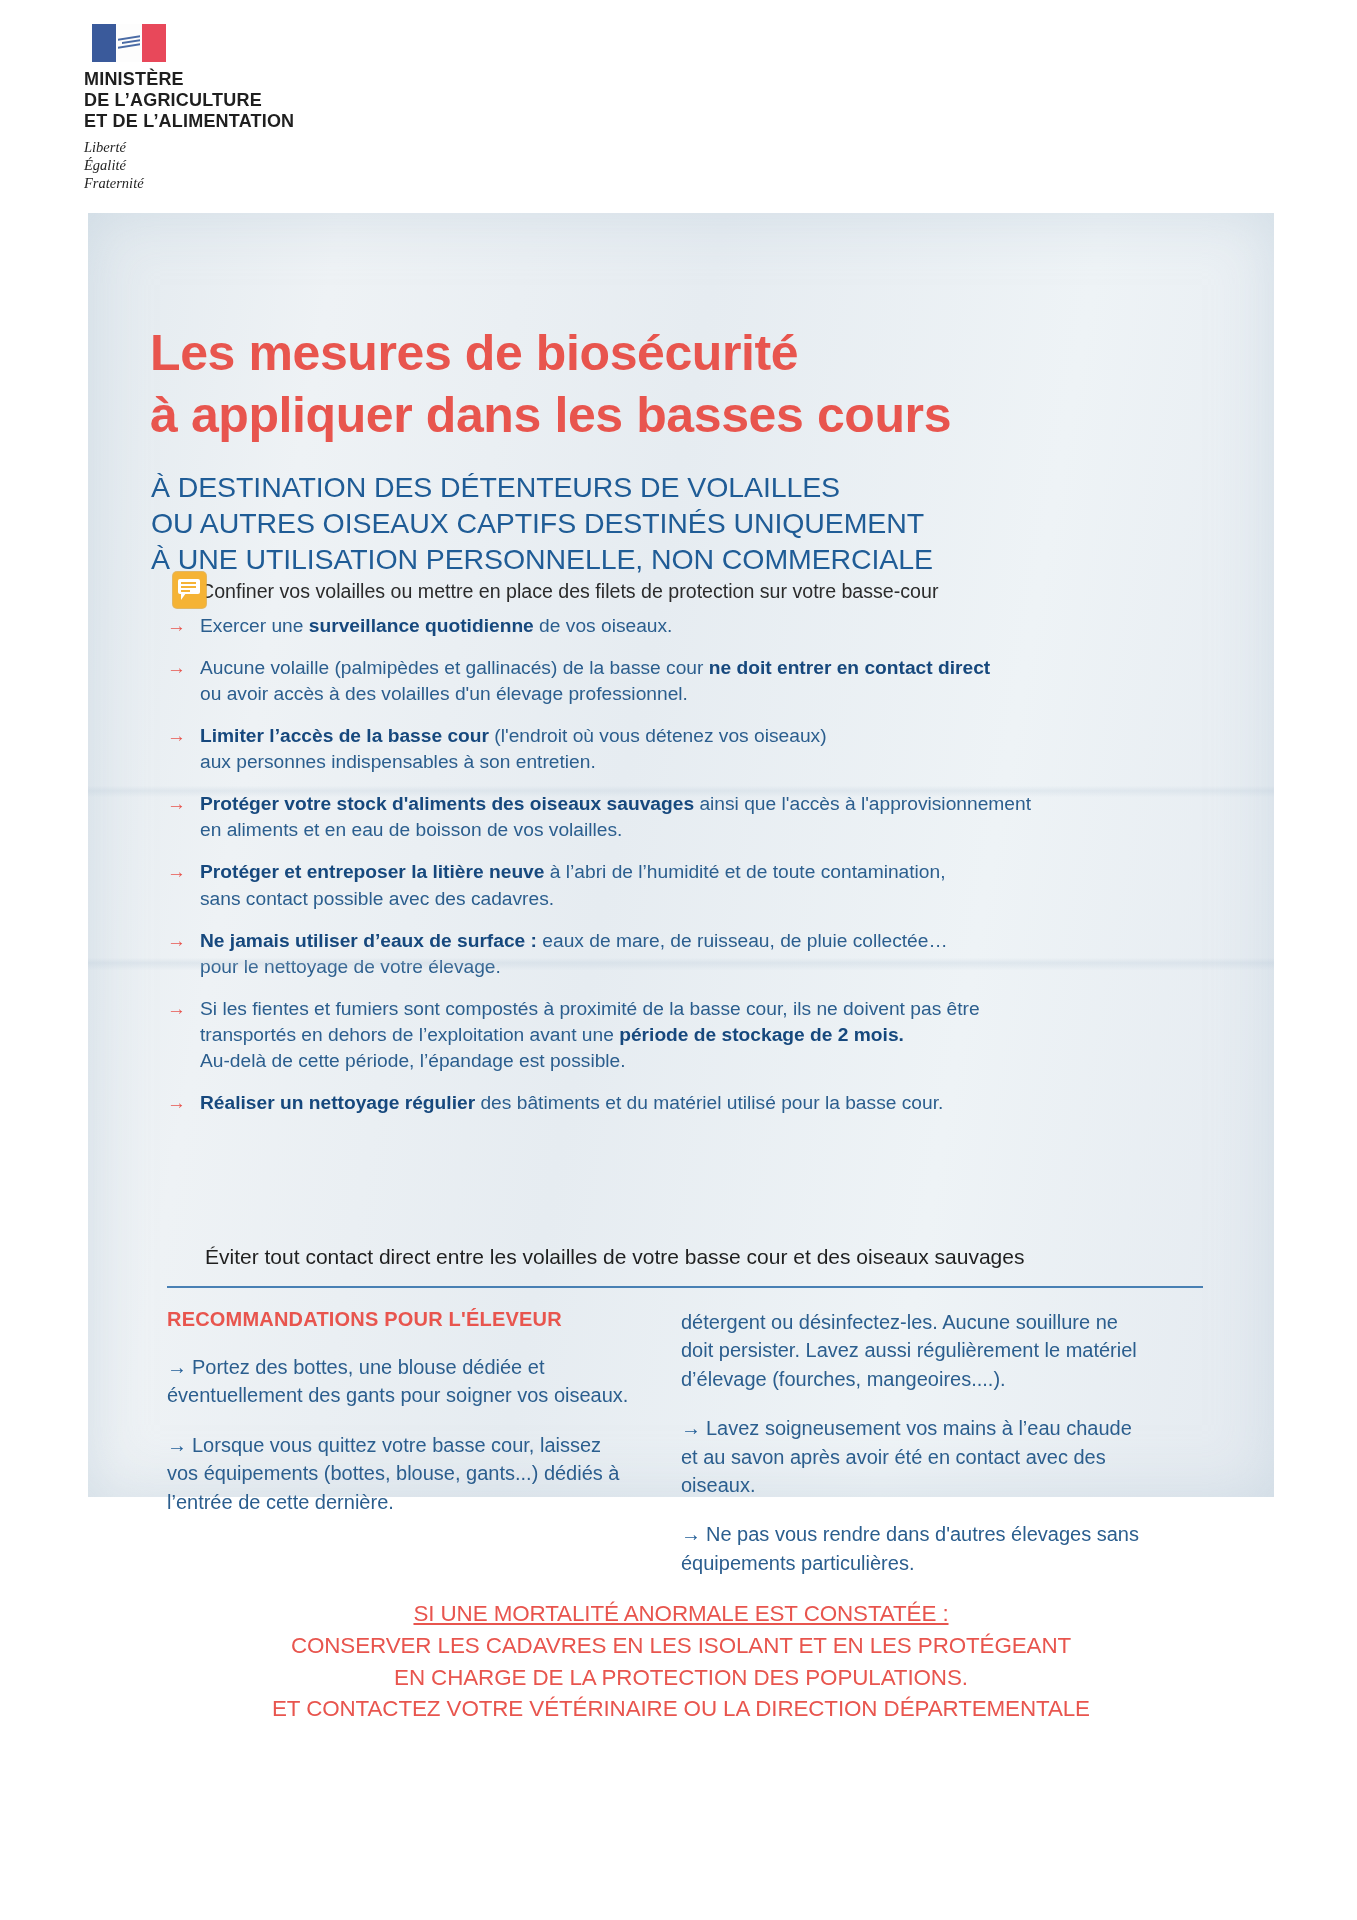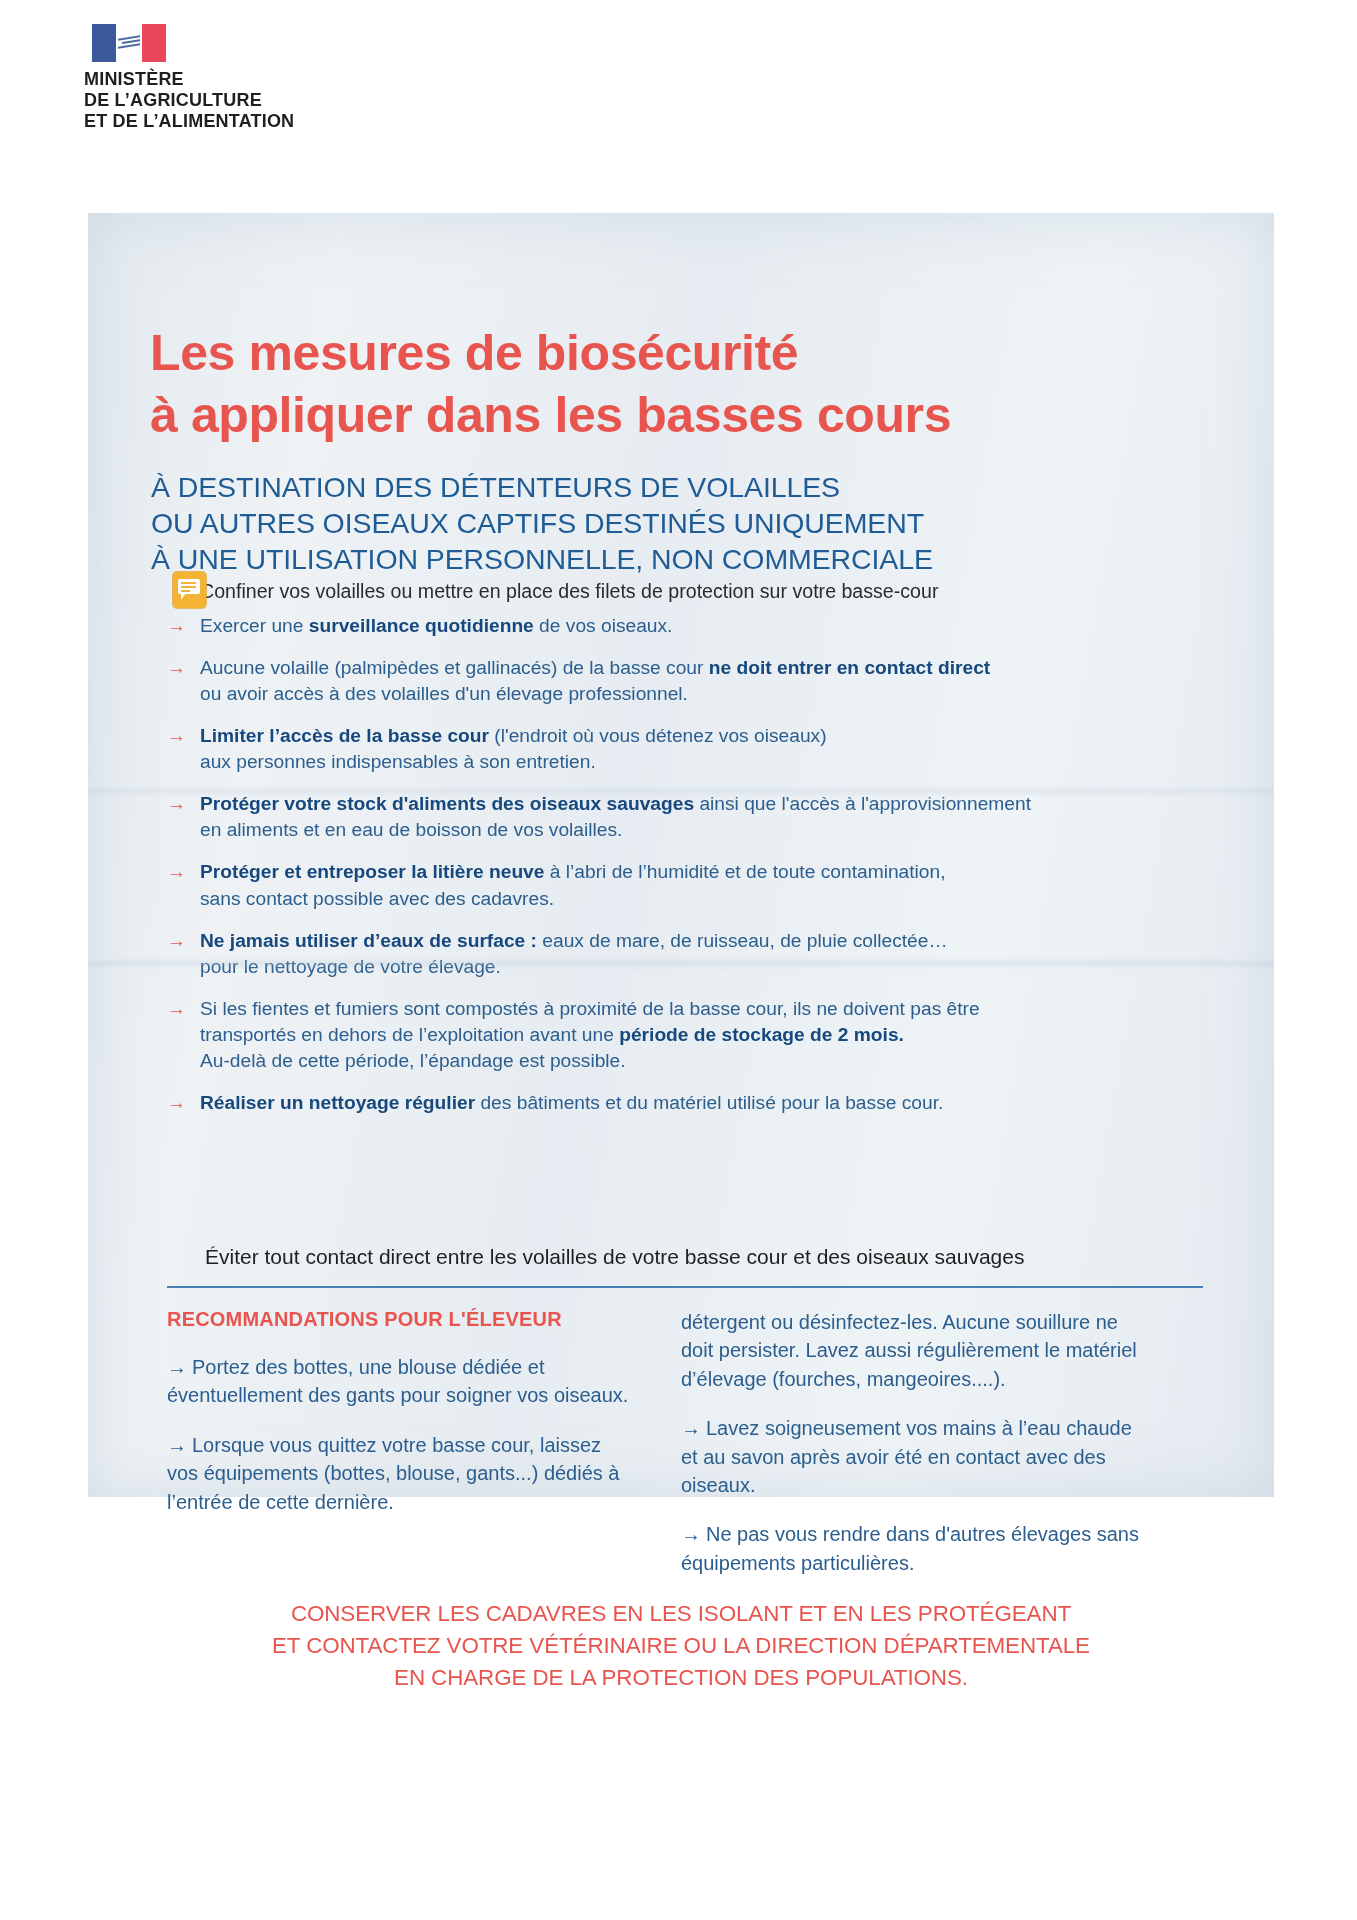--- a/index.html
+++ b/index.html
@@ -254,20 +254,25 @@
   <div class="flag">
     <div class="flag-blue"></div>
     <div class="flag-white"></div>
     <div class="flag-red"></div>
   </div>
   <div class="ministry-name">
     <div>MINISTÈRE</div>
     <div>DE L’AGRICULTURE</div>
     <div>ET DE L’ALIMENTATION</div>
   </div>
+  <div class="devise">
+    <div>Liberté</div>
+    <div>Égalité</div>
+    <div>Fraternité</div>
+  </div>
 </div>
 
 <div class="poster">
   <div class="inner">
 
     <div class="title">
       <div>Les mesures de biosécurité</div>
       <div>à appliquer dans les basses cours</div>
     </div>
 
@@ -342,19 +347,20 @@
         <div class="rec-p">
           <span class="arw">→</span><span>Lavez soigneusement vos mains à l’eau chaude et au savon après avoir été en contact avec des oiseaux.</span>
         </div>
         <div class="rec-p">
           <span class="arw">→</span><span>Ne pas vous rendre dans d'autres élevages sans équipements particulières.</span>
         </div>
       </div>
     </div>
 
     <div class="footer">
+      <div class="u">SI UNE MORTALITÉ ANORMALE EST CONSTATÉE :</div>
       <div>CONSERVER LES CADAVRES EN LES ISOLANT ET EN LES PROTÉGEANT</div>
+      <div>EN CHARGE DE LA PROTECTION DES POPULATIONS.</div>
       <div>ET CONTACTEZ VOTRE VÉTÉRINAIRE OU LA DIRECTION DÉPARTEMENTALE</div>
-      <div>EN CHARGE DE LA PROTECTION DES POPULATIONS.</div>
     </div>
 
   </div>
 </div>
 
 </body></html>

